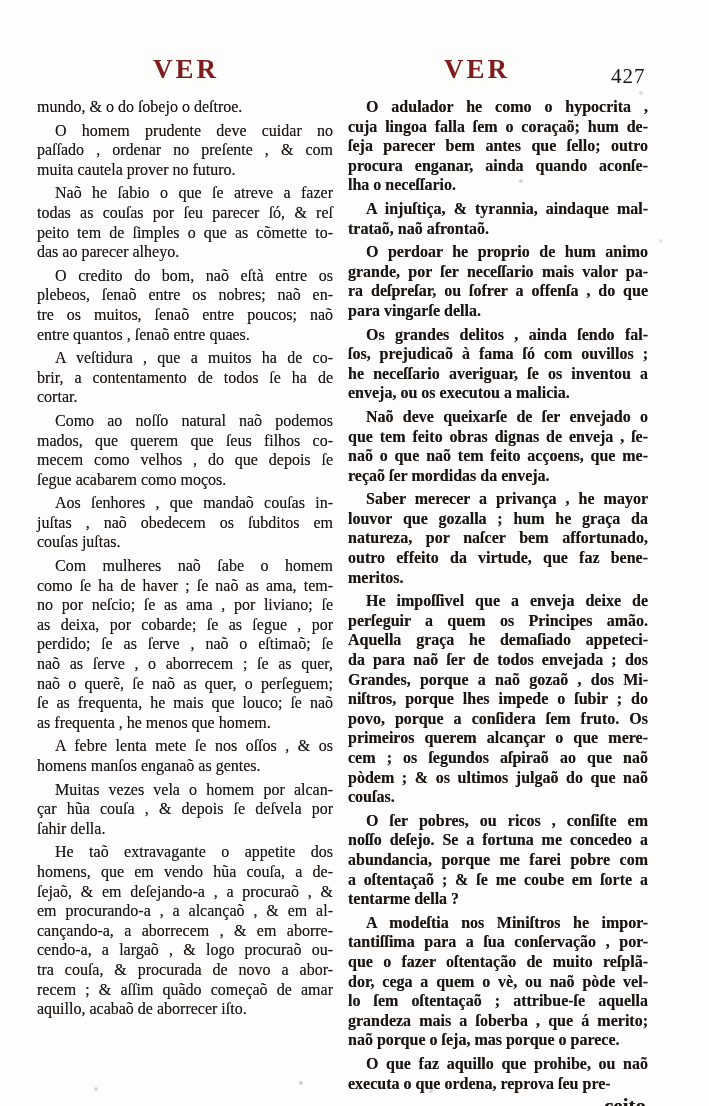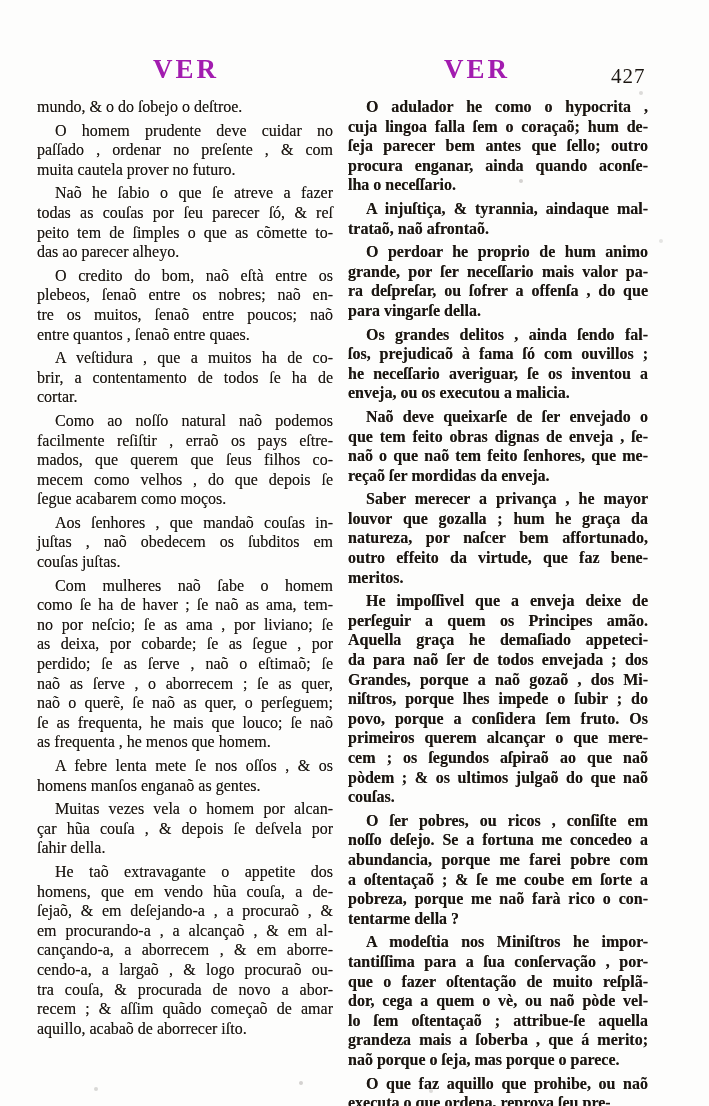--- a/index.html
+++ b/index.html
@@ -8,21 +8,21 @@
     width:709px; height:1106px;
     background:#fdfdfc;
     overflow:hidden;
     font-family:"Liberation Serif","DejaVu Serif",serif;
     color:#1b1611;
   }
   .running-head {
     position:absolute; top:54px;
     transform:translateX(-50%);
     font-size:27px; font-weight:bold; letter-spacing:3px;
-    color:#a21caf;
+    color:#7f1d1d;
   }
   .rh-left  { left:186px; }
   .rh-right { left:477px; }
   .page-number {
     position:absolute; left:611px; top:64px;
     font-size:21px; font-weight:normal; letter-spacing:1px;
     color:#1b1611;
   }
   .col {
     position:absolute; top:93px;
@@ -94,21 +94,20 @@
         <div class="line">tre os muitos, ſenaõ entre poucos; naõ</div>
         <div class="line last">entre quantos , ſenaõ entre quaes.</div>
       </div>
       <div class="para">
         <div class="line indent">A veſtidura , que a muitos ha de co-</div>
         <div class="line">brir, a contentamento de todos ſe ha de</div>
         <div class="line last">cortar.</div>
       </div>
       <div class="para">
         <div class="line indent">Como ao noſſo natural naõ podemos</div>
-        <div class="line">facilmente reſiſtir , erraõ os pays eſtre-</div>
         <div class="line">mados, que querem que ſeus filhos co-</div>
         <div class="line">mecem como velhos , do que depois ſe</div>
         <div class="line last">ſegue acabarem como moços.</div>
       </div>
       <div class="para">
         <div class="line indent">Aos ſenhores , que mandaõ couſas in-</div>
         <div class="line">juſtas , naõ obedecem os ſubditos em</div>
         <div class="line last">couſas juſtas.</div>
       </div>
       <div class="para">
@@ -164,21 +163,21 @@
       </div>
       <div class="para">
         <div class="line indent">Os grandes delitos , ainda ſendo fal-</div>
         <div class="line">ſos, prejudicaõ à fama ſó com ouvillos ;</div>
         <div class="line">he neceſſario averiguar, ſe os inventou a</div>
         <div class="line last">enveja, ou os executou a malicia.</div>
       </div>
       <div class="para">
         <div class="line indent">Naõ deve queixarſe de ſer envejado o</div>
         <div class="line">que tem feito obras dignas de enveja , ſe-</div>
-        <div class="line">naõ o que naõ tem feito ſenhores, que me-</div>
+        <div class="line">naõ o que naõ tem feito acçoens, que me-</div>
         <div class="line last">reçaõ ſer mordidas da enveja.</div>
       </div>
       <div class="para">
         <div class="line indent">Saber merecer a privança , he mayor</div>
         <div class="line">louvor que gozalla ; hum he graça da</div>
         <div class="line">natureza, por naſcer bem affortunado,</div>
         <div class="line">outro effeito da virtude, que faz bene-</div>
         <div class="line last">meritos.</div>
       </div>
       <div class="para">
@@ -192,21 +191,20 @@
         <div class="line">primeiros querem alcançar o que mere-</div>
         <div class="line">cem ; os ſegundos aſpiraõ ao que naõ</div>
         <div class="line">pòdem ; &amp; os ultimos julgaõ do que naõ</div>
         <div class="line last">couſas.</div>
       </div>
       <div class="para">
         <div class="line indent">O ſer pobres, ou ricos , conſiſte em</div>
         <div class="line">noſſo deſejo. Se a fortuna me concedeo a</div>
         <div class="line">abundancia, porque me farei pobre com</div>
         <div class="line">a oſtentaçaõ ; &amp; ſe me coube em ſorte a</div>
-        <div class="line">pobreza, porque me naõ farà rico o con-</div>
         <div class="line last">tentarme della ?</div>
       </div>
       <div class="para">
         <div class="line indent">A modeſtia nos Miniſtros he impor-</div>
         <div class="line">tantiſſima para a ſua conſervação , por-</div>
         <div class="line">que o fazer oſtentação de muito reſplã-</div>
         <div class="line">dor, cega a quem o vè, ou naõ pòde vel-</div>
         <div class="line">lo ſem oſtentaçaõ ; attribue-ſe aquella</div>
         <div class="line">grandeza mais a ſoberba , que á merito;</div>
         <div class="line last">naõ porque o ſeja, mas porque o parece.</div>

